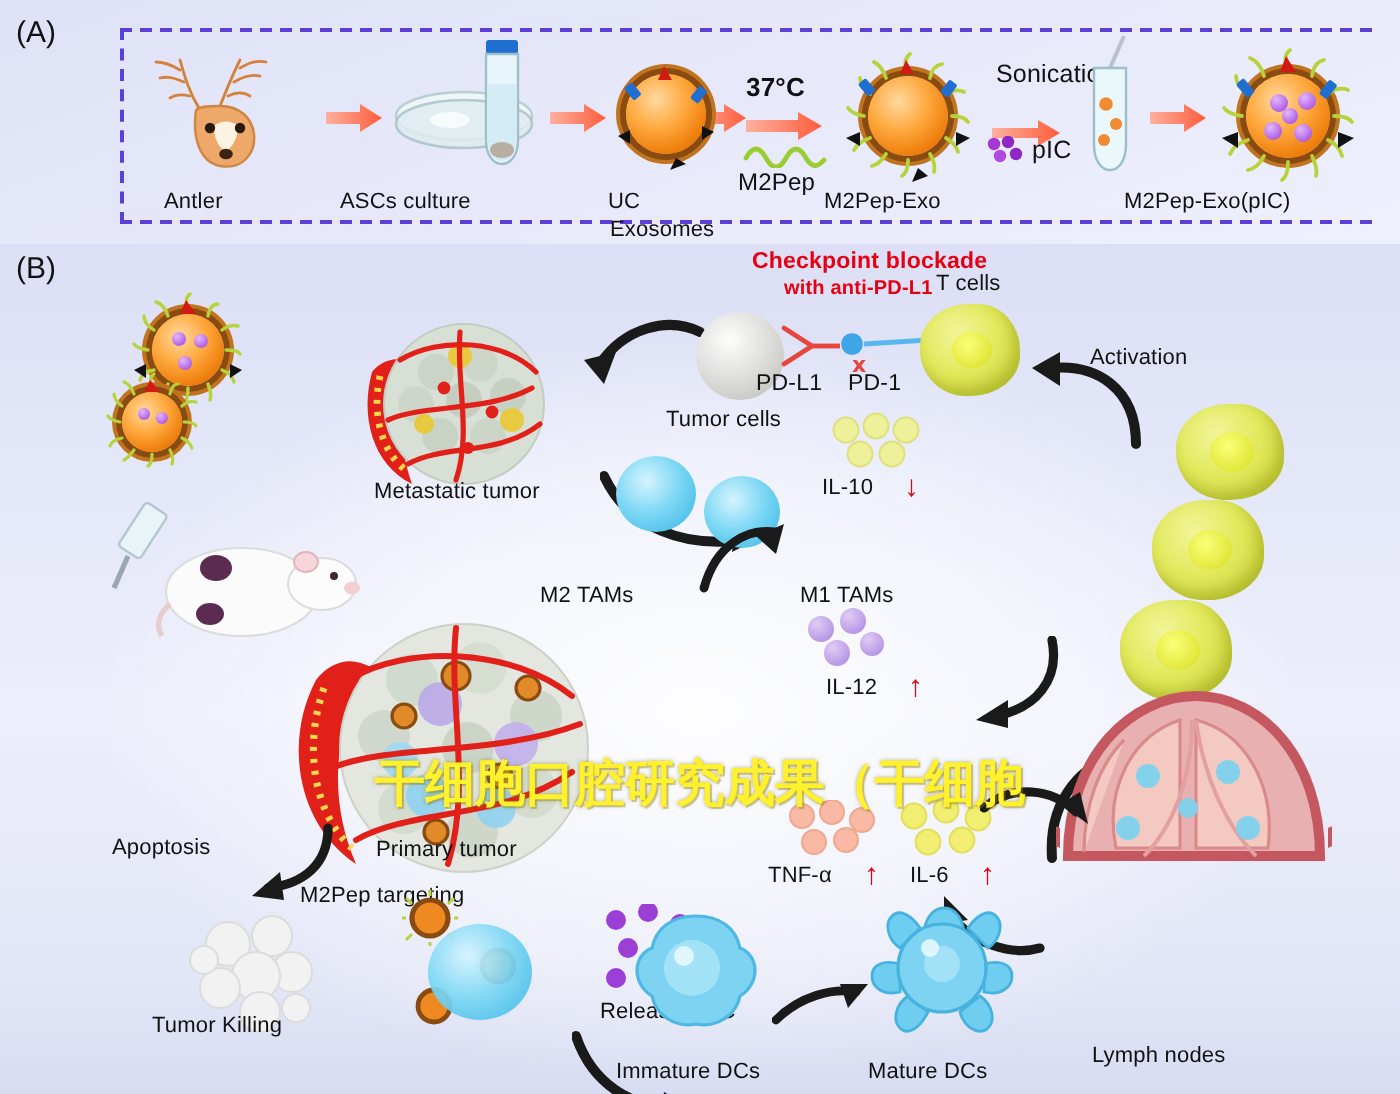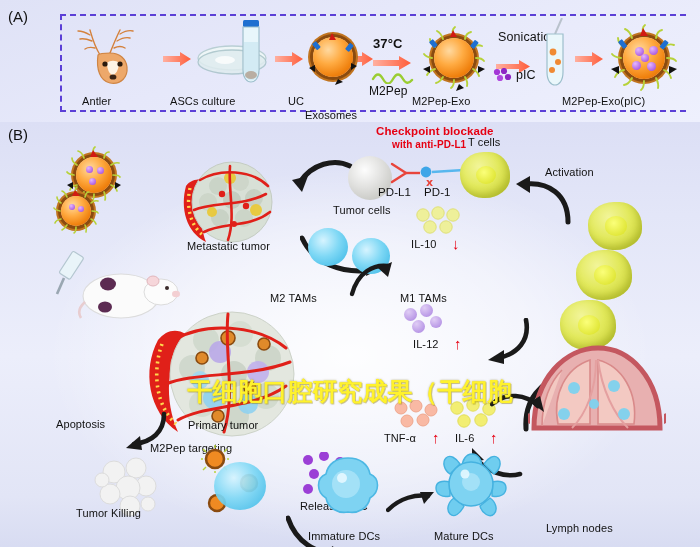--- a/index.html
+++ b/index.html
@@ -210,21 +210,21 @@
         <polygon points="37,8 34,16 42,16" fill="#d11a12"></polygon>
         <polygon points="63,46 71,49 63,54" fill="#111"></polygon>
         <polygon points="13,46 5,49 13,54" fill="#111"></polygon>
         <rect x="56" y="20" width="5" height="9" rx="1" fill="#1f6fd0" transform="rotate(38 58 24)"></rect>
         <rect x="14" y="20" width="5" height="9" rx="1" fill="#1f6fd0" transform="rotate(-40 16 24)"></rect>
       </svg>
     </div>
 
     <div class="cap" style="left:82px;top:95px;">Antler</div>
     <div class="cap" style="left:170px;top:95px;">ASCs culture</div>
-    <div class="cap" style="left:288px;top:95px;">UC</div>
+    <div class="cap" style="left:304px;top:95px;">UC</div>
 
     <div class="cap" style="left:305px;top:109px;text-align:right;">Exosomes</div>
     <div class="cap" style="left:412px;top:95px;">M2Pep-Exo</div>
     <div class="cap" style="left:562px;top:95px;">M2Pep-Exo(pIC)</div>
   </div>
 
   <div id="panelB">
     <div class="lbl-panel" style="left:8px;top:4px;">(B)</div>
 
     <div style="position:absolute;left:63px;top:22px;width:62px;height:62px;">
@@ -342,21 +342,21 @@
       <text x="36" y="26" font-size="11" fill="#e8453c" font-family="DejaVu Sans" font-weight="bold">x</text>
     </svg>
     <div class="cap sm" style="left:378px;top:64px;">PD-L1</div>
     <div class="cap sm" style="left:424px;top:64px;">PD-1</div>
 
     <div class="tcell" style="left:460px;top:30px;width:50px;height:46px;">
         <div class="nuc"></div>
       </div>
     <div class="cap" style="left:468px;top:14px;">T cells</div>
 
-    <div class="cap" style="left:545px;top:44px;">Activation</div>
+    <div class="cap" style="left:545px;top:51px;">Activation</div>
     <svg class="sh" style="left:512px;top:52px;" width="62" height="56" viewBox="0 0 62 56">
       <path d="M56 48 C56 20 36 8 14 10" fill="none" stroke="#1a1a1a" stroke-width="5" stroke-linecap="round"></path>
       <polygon points="4,10 18,2 18,19" fill="#1a1a1a"></polygon>
     </svg>
 
     <div class="tcell" style="left:588px;top:80px;width:54px;height:48px;">
         <div class="nuc"></div>
       </div>
     <div class="tcell" style="left:576px;top:128px;width:56px;height:50px;">
         <div class="nuc"></div>

